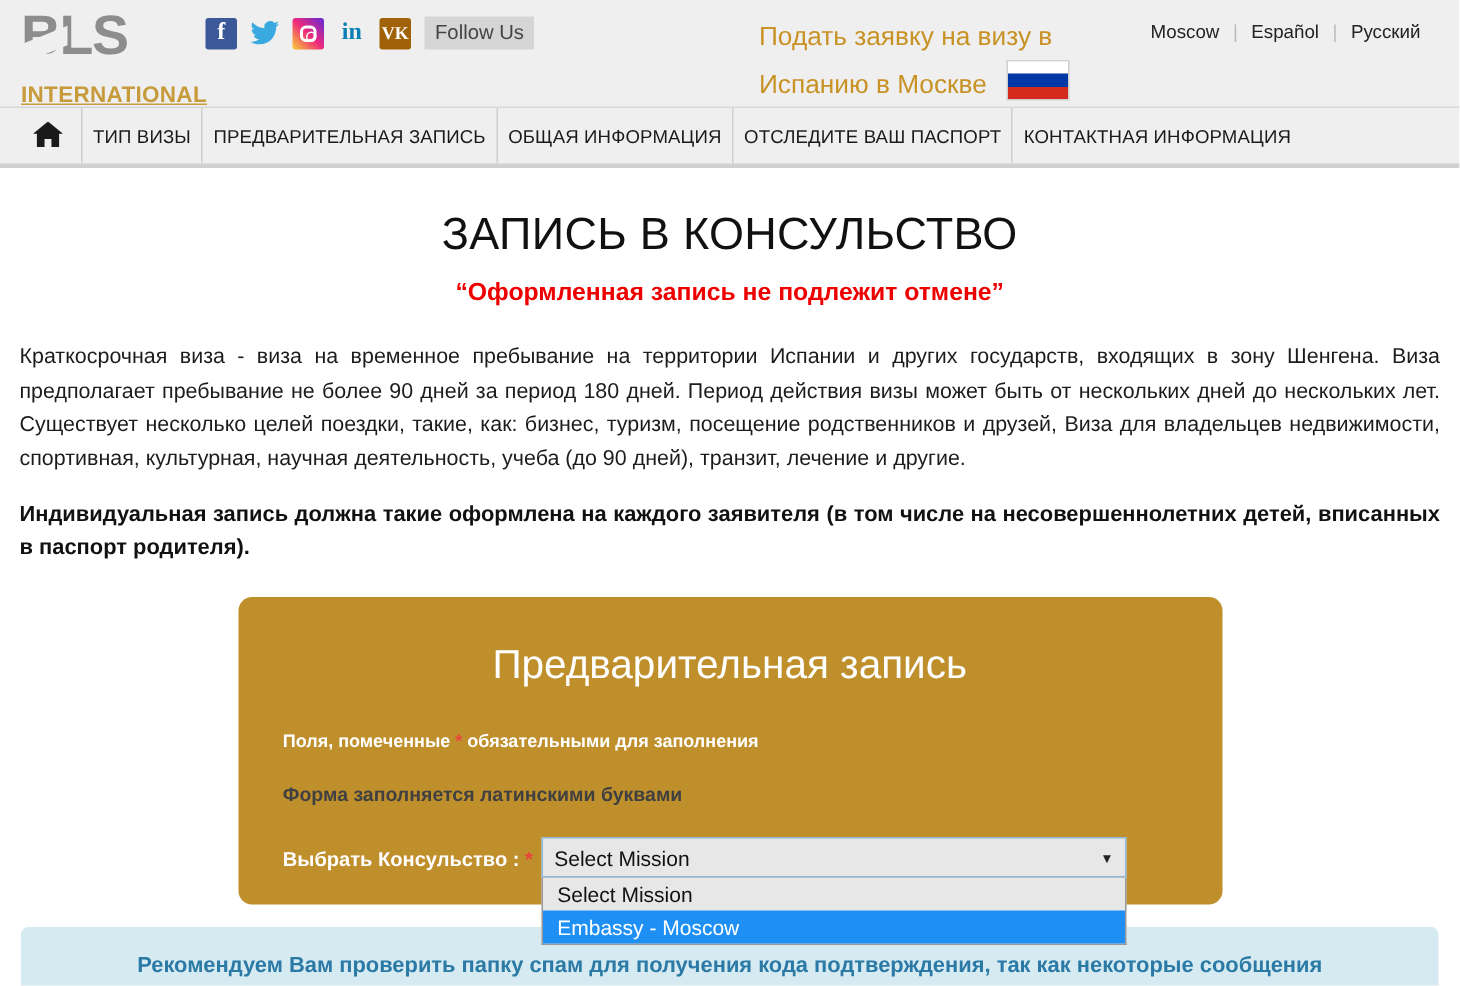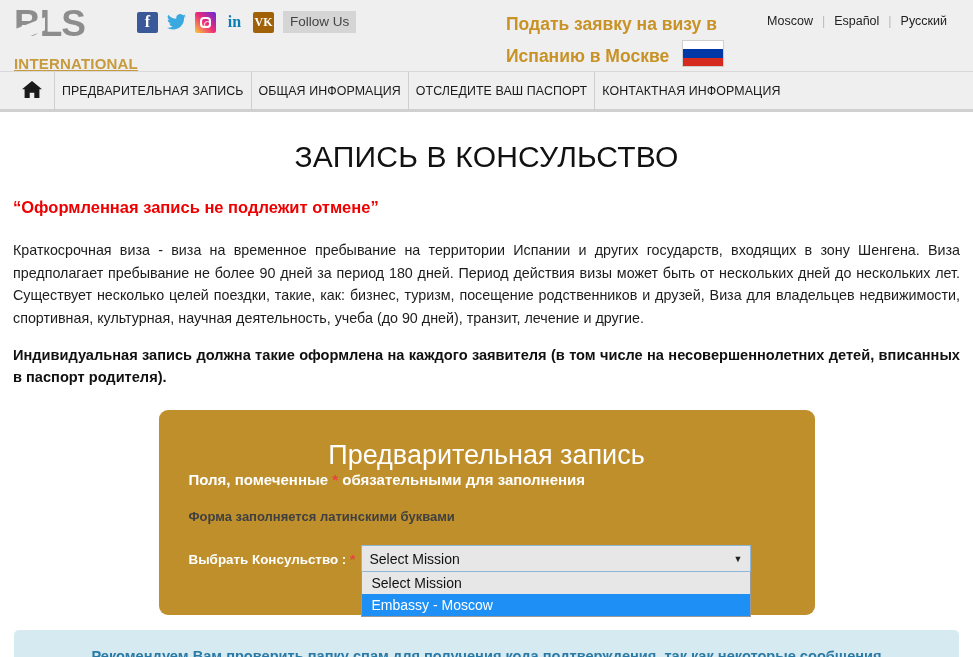--- a/index.html
+++ b/index.html
@@ -66,21 +66,21 @@
   }
   .s-li { background: transparent; color: #0a7fb5; font-size: 16px; font-weight: bold; }
   .s-vk { background: #a16207; font-size: 12px; }
   .follow-us {
     background: #d5d5d5; color: #444; font-size: 13.5px;
     padding: 3px 7px 4px 7px; margin-left: 1px; line-height: 15px;
   }
 
   .hdr-title {
     position: absolute; left: 506px; top: 8px; width: 250px;
-    color: #c89225; font-weight: bold; font-size: 17.5px;
+    color: #c89225; font-weight: normal; font-size: 17.5px;
     line-height: 32px; text-align: left;
   }
   .flag {
     display: inline-block; vertical-align: -5px; margin-left: 8px;
     width: 42px; height: 27px; border: 1px solid #cfcfcf;
   }
   .flag span { display:block; height: 8.33px; }
   .flag .w { background:#ffffff; }
   .flag .b { background:#0039a6; }
   .flag .r { background:#d52b1e; }
@@ -111,22 +111,22 @@
   .nav-item.home { border-left: none; padding: 0 12px 0 8px; }
   .home-icon { font-size: 17px; color: #1a1a1a; line-height: 1; }
 
   
   .main { padding: 0 13px; }
   .h1 {
     text-align: center; font-size: 30px; color: #111;
     font-weight: normal; margin: 28px 0 0 0; letter-spacing: 0.2px;
   }
   .h2-red {
-    font-size: 16.5px; color: #ee0000;
-    font-weight: bold; margin: 24px 0 0 0;
+    text-align: center; font-size: 16.5px; color: #ee0000;
+    font-weight: bold; margin: 12px 0 0 0;
   }
   .para {
     margin: 22px 0 0 0; font-size: 14.3px; color: #1c1c1c;
     line-height: 22.5px; text-align: justify;
   }
   .para-bold {
     margin: 15px 0 0 0; font-size: 14.6px; color: #111;
     line-height: 22px; text-align: justify; font-weight: bold;
   }
 
@@ -137,21 +137,22 @@
     background: #bf8f2c;
     border-radius: 9px;
     padding: 22px 30px 0 30px;
     position: relative;
   }
   .gold-title {
     text-align: center; color: #ffffff; font-size: 27px;
     font-weight: normal; margin: 8px 0 0 0;
   }
   .gold-note {
-    color: #ffffff; font-size: 15px; font-weight: bold;
+    color: #ffffff; font-size: 12px; font-weight: bold;
+    margin-top: 28px;
   }
   .gold-note .req { color: #e8453c; }
   .gold-note2 {
     color: #404040; font-size: 13px; font-weight: bold;
     margin-top: 21px;
   }
   .field-row {
     display: flex; align-items: flex-start; margin-top: 21px;
   }
   .field-label {
@@ -241,20 +242,21 @@
   </div>
 
   <div class="nav">
     <div class="nav-item home">
       <span class="home-icon">
         <svg width="20" height="17" viewBox="0 0 20 17" aria-hidden="true">
             <path fill="#1a1a1a" d="M10 0L0 8.2h2.6V17h5.1v-5.3h4.6V17h5.1V8.2H20z"></path>
           </svg>
       </span>
     </div>
+    <div class="nav-item">ТИП ВИЗЫ</div>
     <div class="nav-item">ПРЕДВАРИТЕЛЬНАЯ ЗАПИСЬ</div>
     <div class="nav-item">ОБЩАЯ ИНФОРМАЦИЯ</div>
     <div class="nav-item">ОТСЛЕДИТЕ ВАШ ПАСПОРТ</div>
     <div class="nav-item">КОНТАКТНАЯ ИНФОРМАЦИЯ</div>
 
   </div>
 
   <div class="main">
     <h1 class="h1">ЗАПИСЬ В КОНСУЛЬСТВО</h1>
     <div class="h2-red">“Оформленная запись не подлежит отмене”</div>

